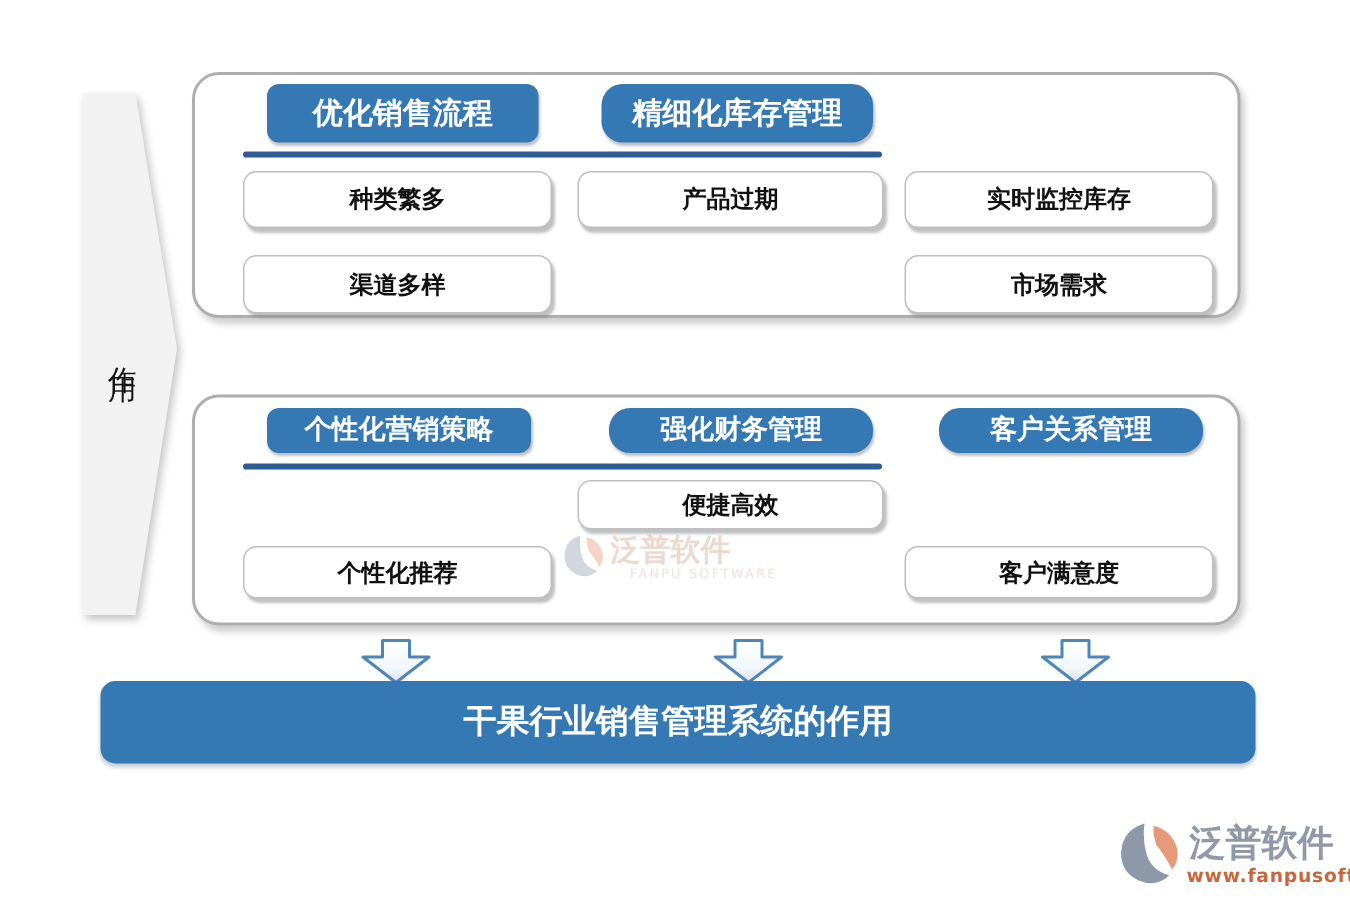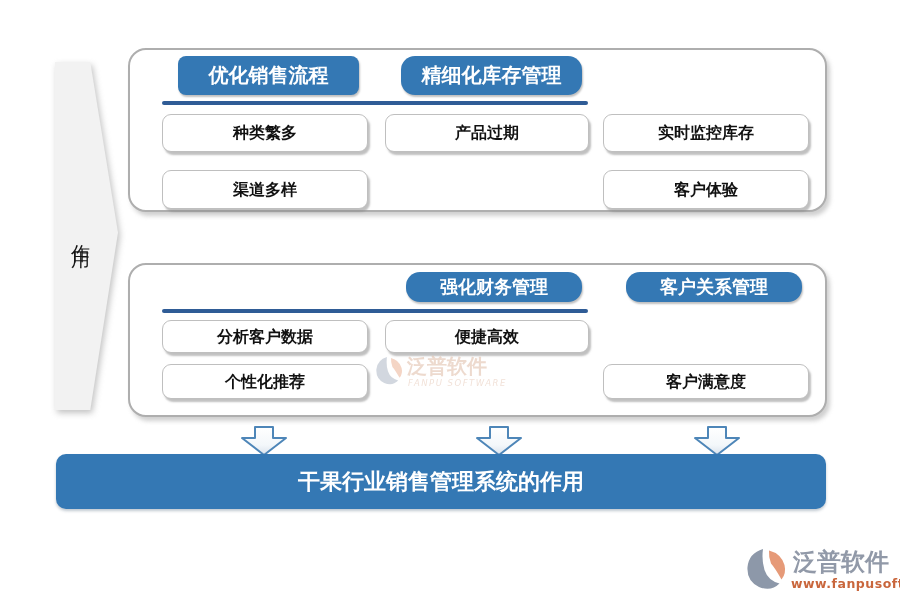--- a/index.html
+++ b/index.html
@@ -47,32 +47,32 @@
   .panel-top .item.r1{top:64px;height:36px;line-height:36px;}
   .panel-top .item.r2{top:108px;height:37px;line-height:37px;margin-top:12px;}
   .panel-bottom .item.r1{top:55px;height:31px;line-height:31px;}
   .panel-bottom .item.r2{top:99px;height:33px;line-height:33px;}
 
   
   .down-arrow{position:absolute;top:426px;width:48px;height:30px;}
   .a1{left:240px;} .a2{left:475px;} .a3{left:693px;}
 
   
-  .title-bar{position:absolute;left:56px;top:454px;width:770px;height:55px;
+  .title-bar{position:absolute;left:67px;top:454px;width:770px;height:55px;
     background:var(--primary,#3478b4);border-radius:10px;color:#fff;
     font-size:22px;font-weight:bold;text-align:center;line-height:55px;
     box-shadow:0 2px 3px rgba(100,120,140,.4);white-space:nowrap;}
 
   
   .watermark{position:absolute;left:374px;top:351px;width:120px;opacity:.55;}
   .wm-icon{position:absolute;left:0;top:4px;}
   .wm-brand{position:absolute;left:33px;top:2px;font-size:20px;font-weight:bold;
     color:#e0bca7;white-space:nowrap;}
-  .wm-sub{position:absolute;left:34px;top:27px;font-size:8.5px;letter-spacing:1.5px;
-    color:#e6c9b8;white-space:nowrap;font-style:italic;}
+  .wm-sub{position:absolute;left:46px;top:27px;font-size:8.5px;letter-spacing:1.5px;
+    color:#e6c9b8;white-space:nowrap;}
 
   
   .logo{position:absolute;left:744px;top:545px;width:156px;height:52px;}
   .logo-icon{position:absolute;left:0;top:1px;}
   .logo-brand{position:absolute;left:49px;top:1px;font-size:24px;font-weight:bold;
     color:var(--logo_gray,#9199a8);white-space:nowrap;}
   .logo-url{position:absolute;left:47px;top:31px;font-size:12.5px;font-weight:bold;
     color:var(--logo_orange,#c9663c);letter-spacing:.5px;white-space:nowrap;}
 </style>
 </head>
@@ -102,28 +102,28 @@
       <div class="hdr">优化销售流程</div>
       <div class="item r1">种类繁多</div>
       <div class="item r2">渠道多样</div>
     </div>
     <div class="col col2">
       <div class="hdr">精细化库存管理</div>
       <div class="item r1">产品过期</div>
     </div>
     <div class="col col3">
       <div class="item r1">实时监控库存</div>
-      <div class="item r2">客户体验</div>
+      <div class="item r2">市场需求</div>
     </div>
   </div>
 
   <div class="panel panel-bottom">
     <div class="underline"></div>
     <div class="col col1">
-      <div class="item r1">分析客户数据</div>
+      <div class="hdr">个性化营销策略</div>
       <div class="item r2">个性化推荐</div>
     </div>
     <div class="col col2">
       <div class="hdr">强化财务管理</div>
       <div class="item r1">便捷高效</div>
     </div>
     <div class="col col3">
       <div class="hdr">客户关系管理</div>
       <div class="item r2">客户满意度</div>
     </div>

